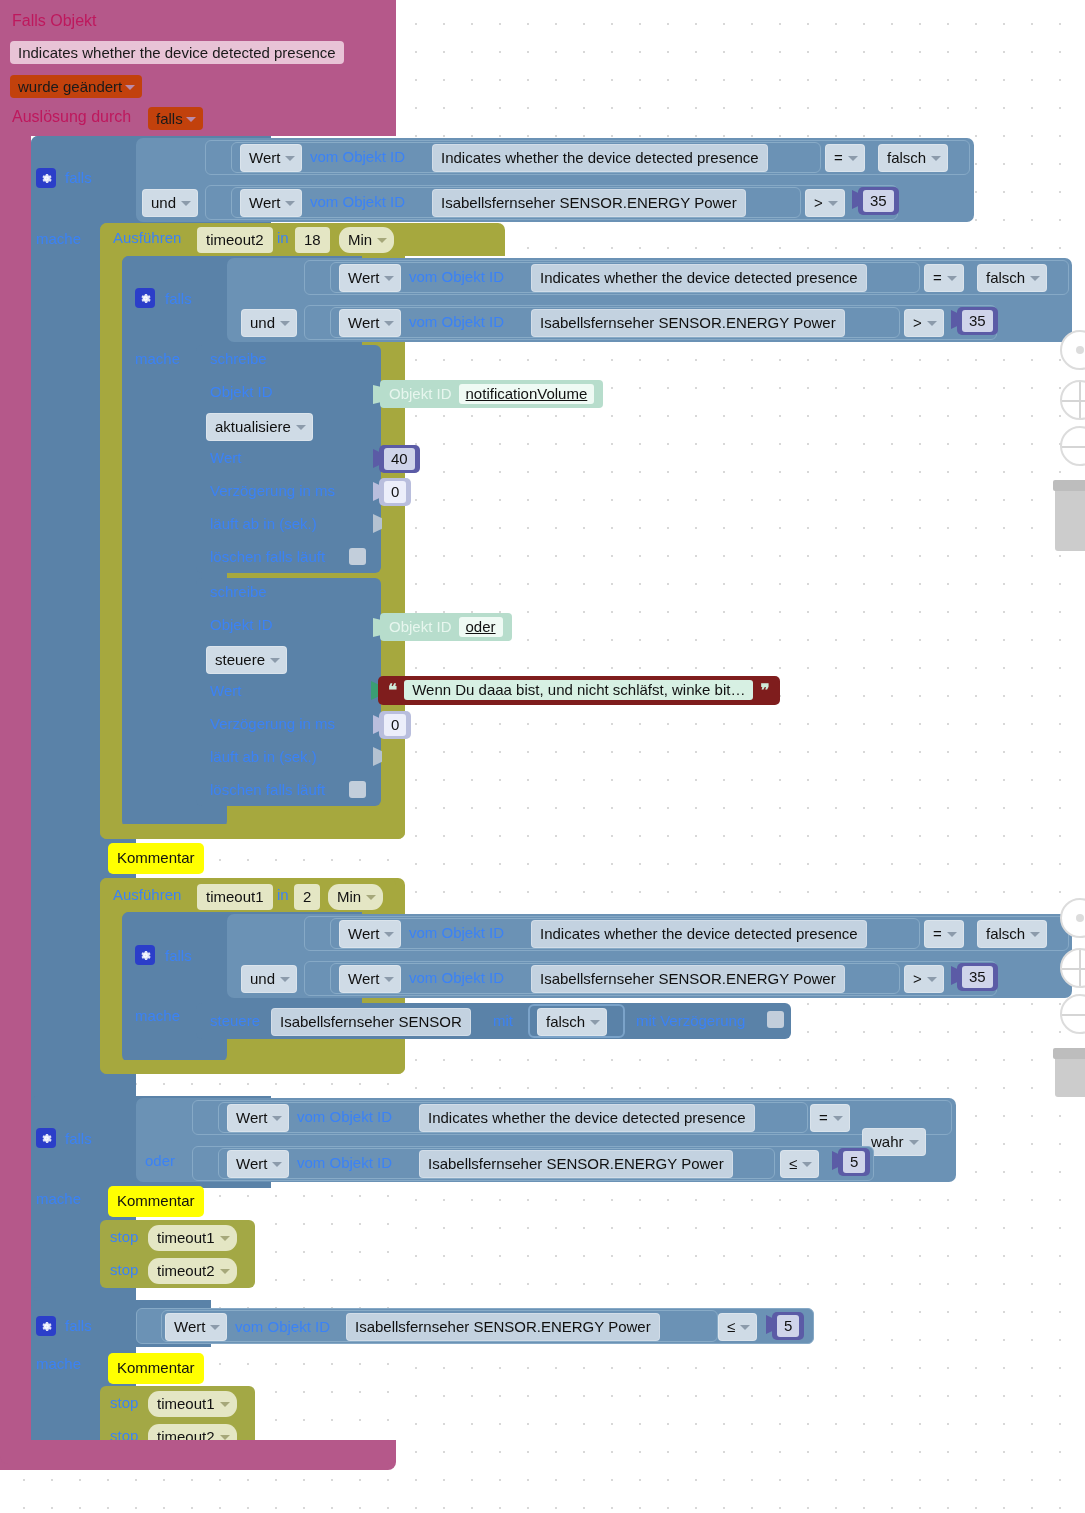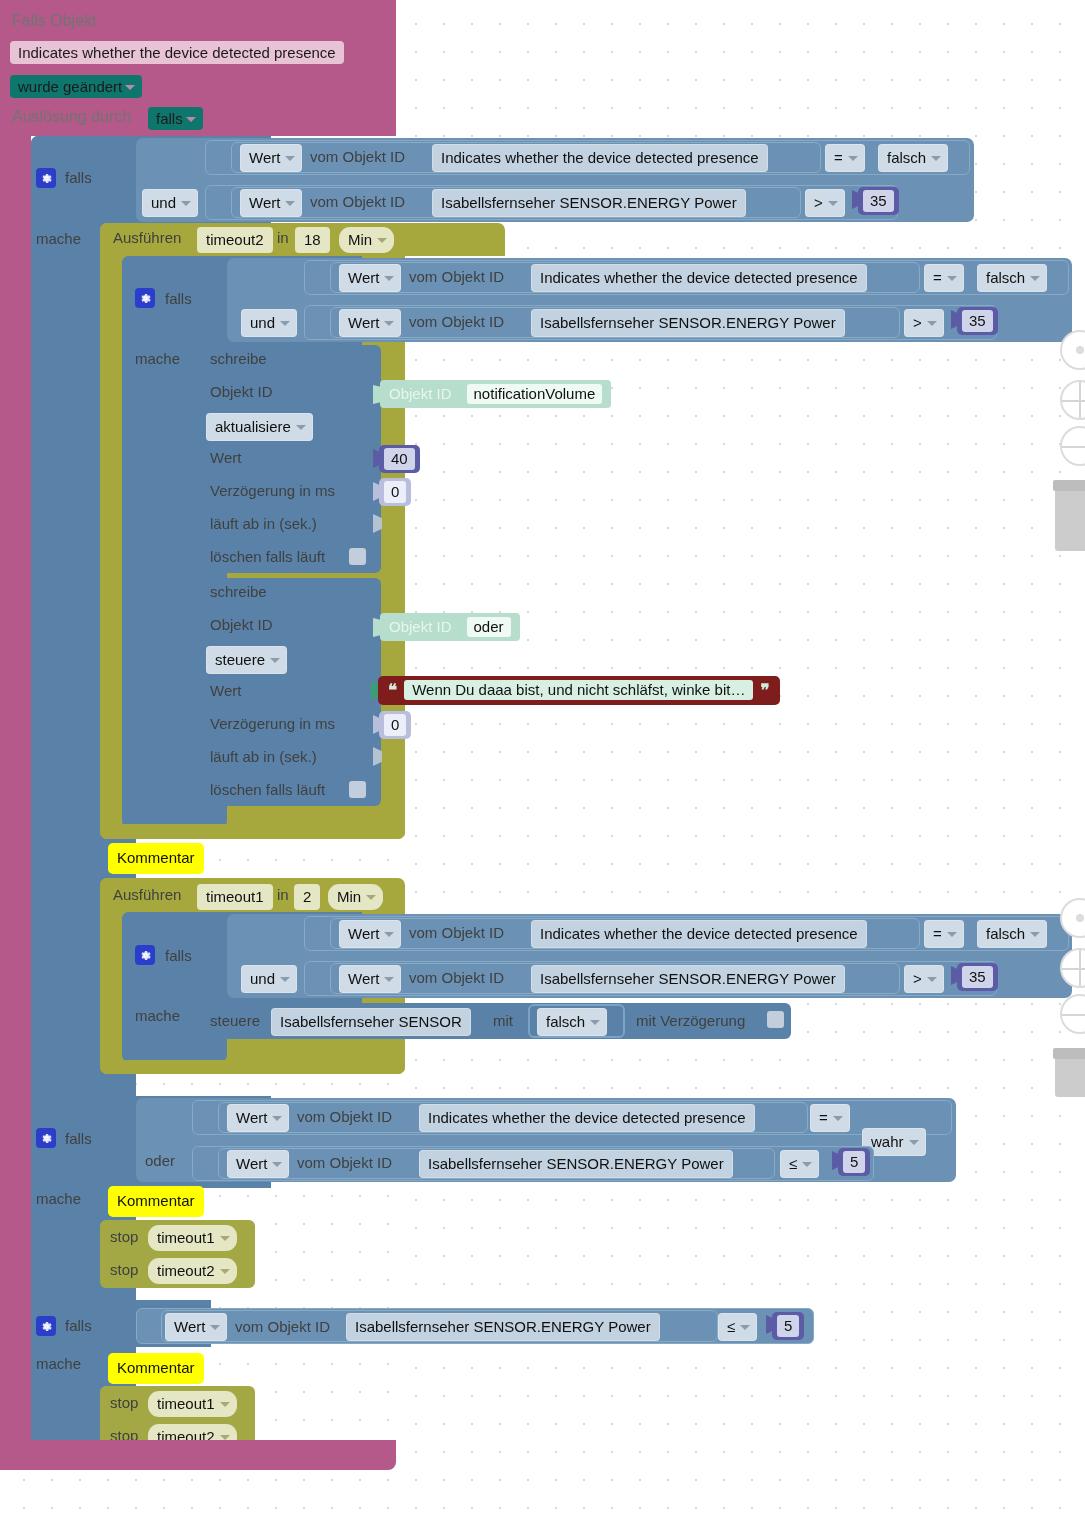--- a/index.html
+++ b/index.html
@@ -20,45 +20,45 @@
   
   .blk { position:absolute; }
 
   
   .wrap-trigger {
     left:-8px; top:-8px; width:404px; height:1478px;
     background:#b5588a;
     border-radius:8px;
   }
   .trigger-label {
-    position:absolute; color:#737373; font-size:16px; white-space:nowrap;
+    position:absolute; color:#be185d; font-size:16px; white-space:nowrap;
   }
   .fieldbox {
     display:inline-block; background:#e8c3d6; color:#1a1a1a;
     border-radius:4px; padding:2px 8px; font-size:15px; line-height:19px;
     vertical-align:middle;
   }
-  .fieldbox.dd { background:#0f766e; padding-right:20px; position:relative; }
+  .fieldbox.dd { background:#c2410c; padding-right:20px; position:relative; }
   .fieldbox.dd::after {
     content:""; position:absolute; right:7px; top:50%; margin-top:-2px;
     border-left:5px solid transparent; border-right:5px solid transparent;
     border-top:5px solid #b98bab;
   }
 
   
   .trigger-inner-bg {
     position:absolute; left:31px; top:136px; width:373px; height:1304px;
     background:#ffffff;
     background-image: radial-gradient(circle, #d8d8d8 1.1px, rgba(0,0,0,0) 1.2px);
     background-size:28px 28px; background-position:-21px -18px;
   }
 
   
   .blue { background:#5a82a8; border-radius:7px; }
-  .label-w { color:#404040; font-size:15px; white-space:nowrap; position:absolute; }
+  .label-w { color:#3b82f6; font-size:15px; white-space:nowrap; position:absolute; }
   .gear {
     position:absolute; width:20px; height:20px; border-radius:4px;
     background:#2b3ec9; display:flex; align-items:center; justify-content:center;
   }
   .gear svg { display:block; }
 
   
   .pill {
     position:absolute; background:#cfdbe6; color:#101010;
     border-radius:4px; font-size:15px; line-height:20px; padding:3px 8px;
@@ -110,21 +110,21 @@
     white-space:nowrap;
   }
 
   
   .teal {
     position:absolute; background:#b7ddcc; border-radius:4px;
     padding:4px 9px; white-space:nowrap; color:#e7f6ee; font-size:15px; line-height:20px;
   }
   .teal .val {
     display:inline-block; background:#effaf4; color:#111;
-    border-radius:3px; padding:0px 7px; margin-left:15px;
+    border-radius:3px; padding:0px 7px; margin-left:7px;text-decoration:underline;
   }
   .textblk {
     position:absolute; background:#7f1d1d; border-radius:5px;
     padding:4px 10px; white-space:nowrap; font-size:15px; line-height:20px;
     color:#d7f0e4;
   }
   .textblk .q { color:#cfead9; font-size:17px; font-weight:bold; vertical-align:-1px; }
   .textblk .val {
     display:inline-block; background:#d7f0e3; color:#111;
     border-radius:3px; padding:0 8px; margin:0 7px;

